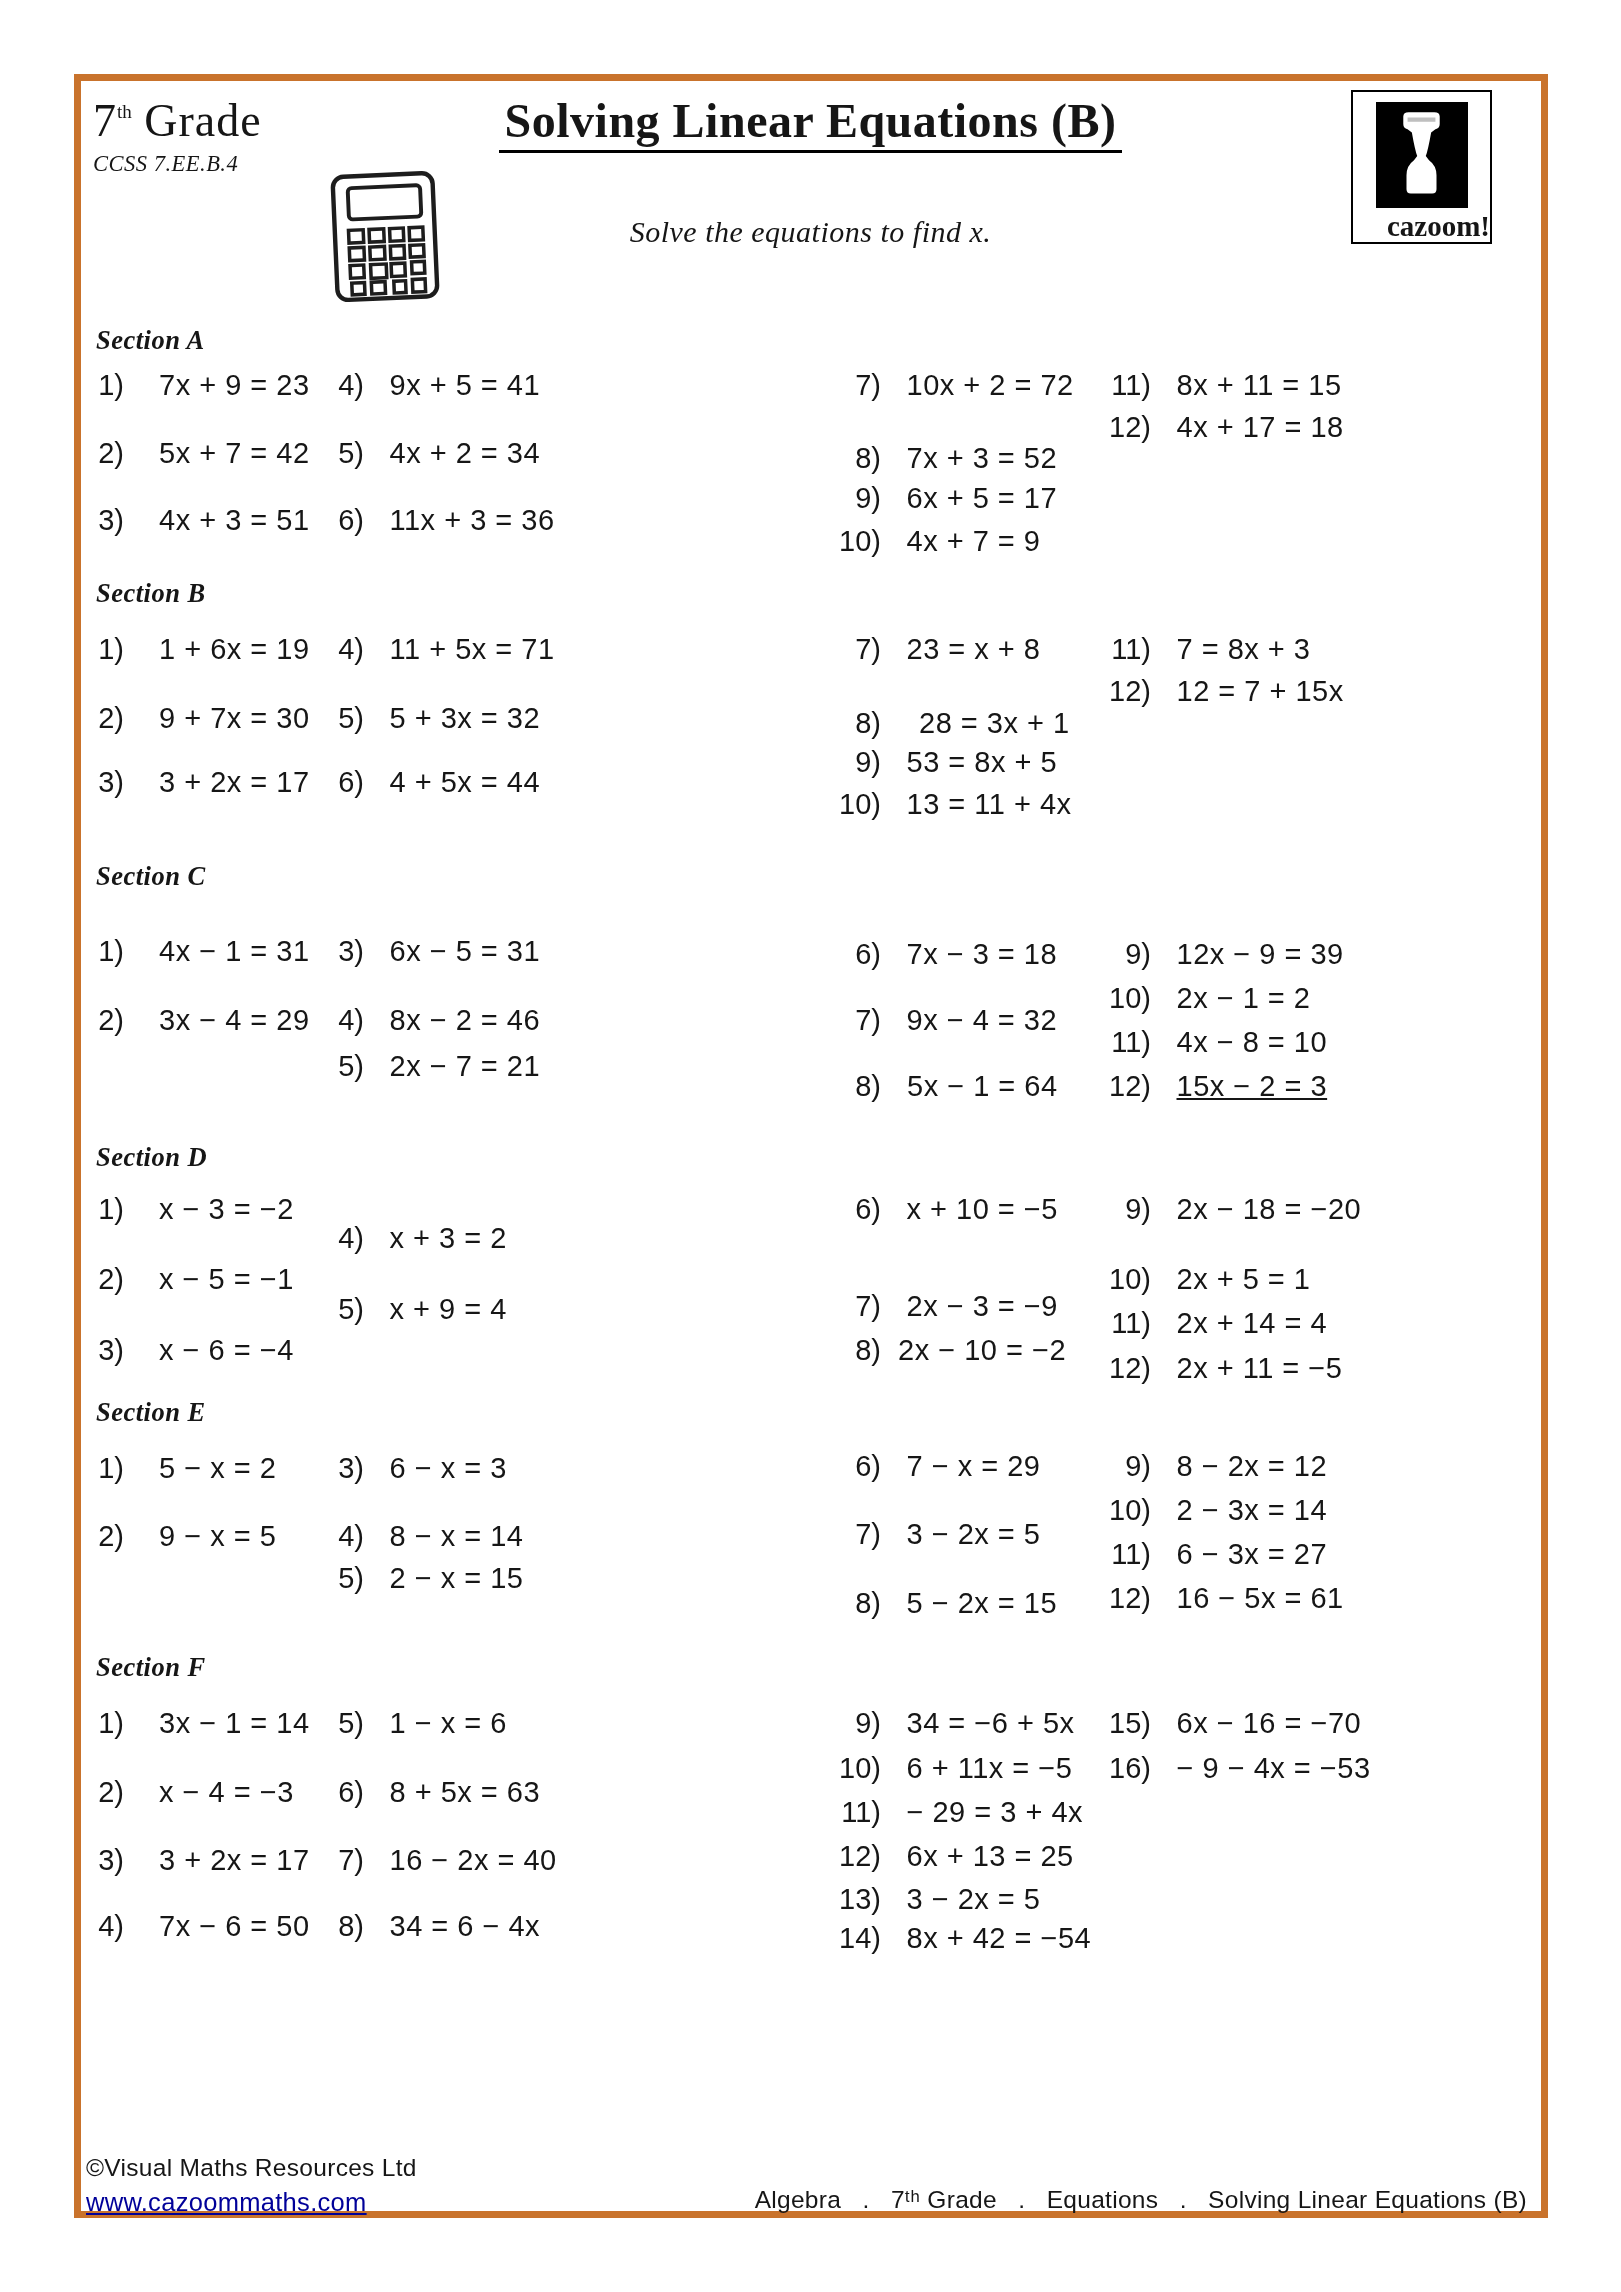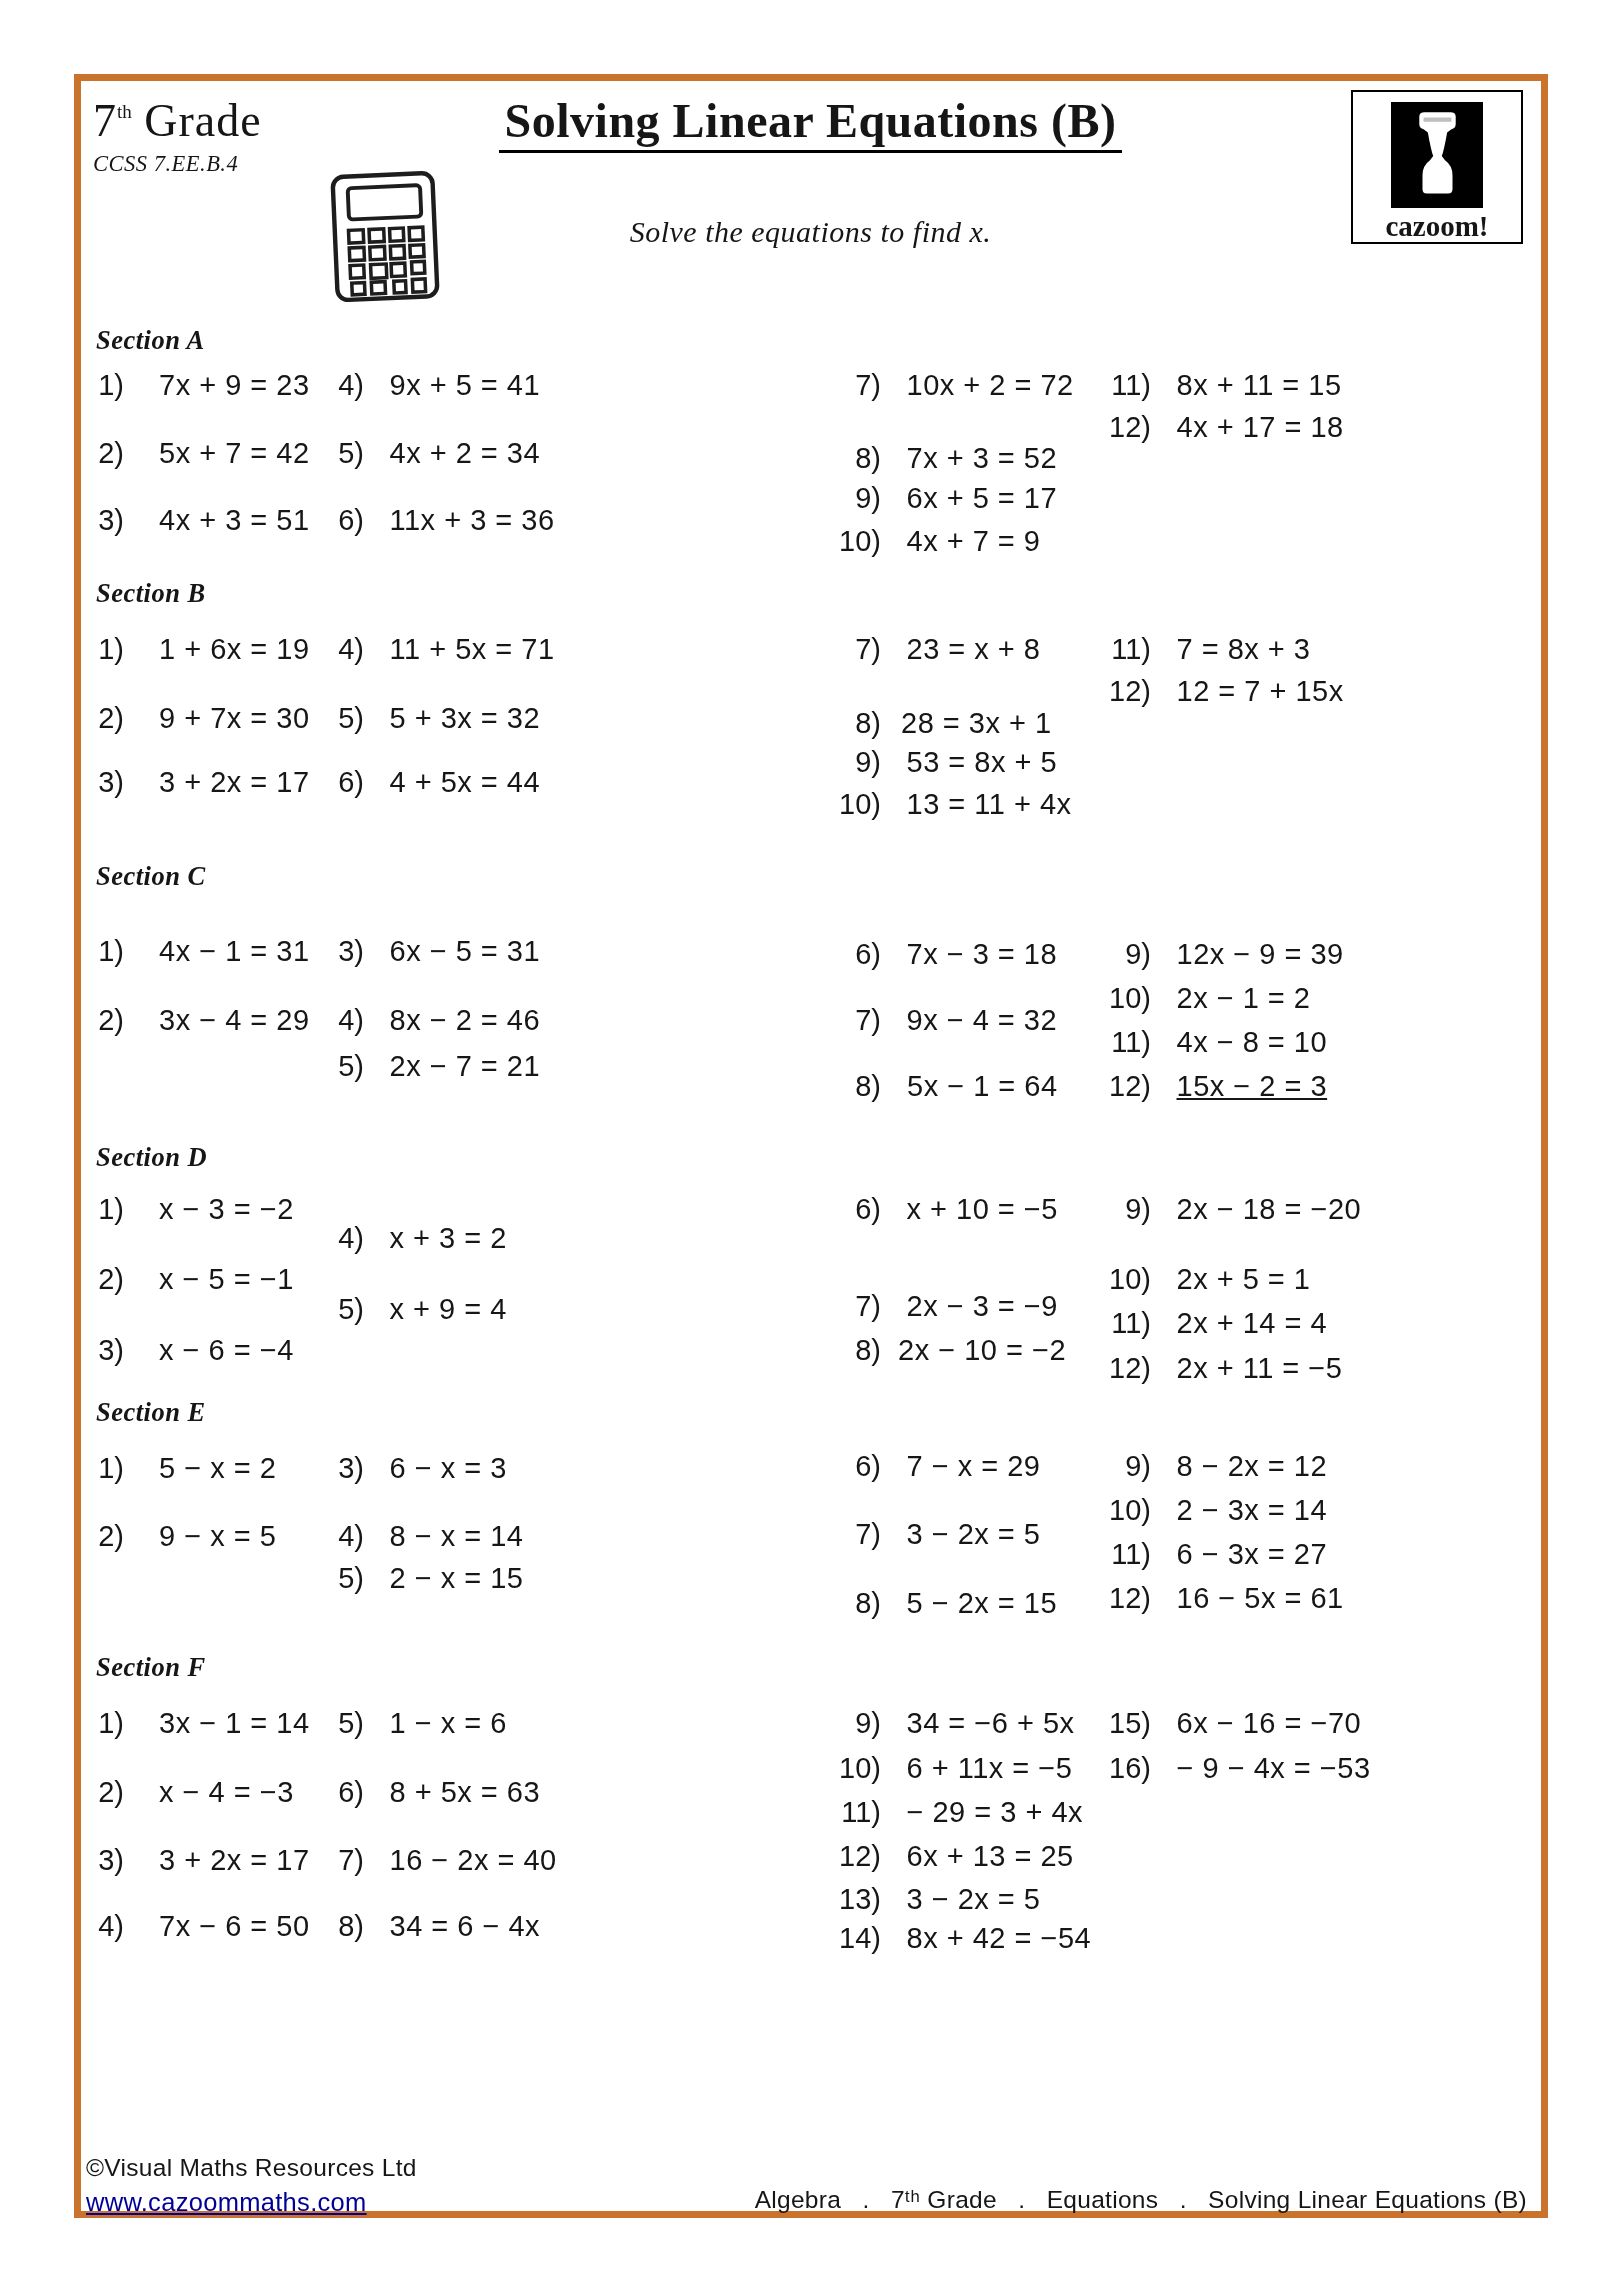--- a/index.html
+++ b/index.html
@@ -29,22 +29,22 @@
   .title-wrap{position:absolute;left:81px;width:1459px;top:93px;text-align:center;}
   .title{
     display:inline-block;font-family:"Liberation Serif",serif;font-weight:bold;
     font-size:48px;border-bottom:3.9px solid #000;padding:0 5.9px 2px 5.9px;letter-spacing:0.5px;
   }
   .subtitle-wrap{position:absolute;left:81px;width:1459px;top:215px;text-align:center;}
   .subtitle{font-family:"Liberation Serif",serif;font-style:italic;font-size:30px;letter-spacing:0.5px;}
   .calc{position:absolute;left:327px;top:169px;}
   
   .logo{
-    position:absolute;left:1351px;top:90px;width:172px;height:154px;
-    border:2.9px solid #000;background:#fff;text-align:center;
+    position:absolute;left:1351px;top:90px;width:141px;height:154px;
+    border:2.9px solid #000;background:#fff;text-align:right;
   }
   .logo .drum-box{width:92px;height:106px;background:#000;margin:9.8px auto 0 auto;display:flex;align-items:center;justify-content:center;}
   .logo .logo-text{font-family:"Liberation Serif",serif;font-weight:bold;font-size:29px;margin-top:2px;letter-spacing:0px;}
   
   .section-label{
     position:absolute;left:96px;
     font-family:"Liberation Serif",serif;font-weight:bold;font-style:italic;
     font-size:26.5px;letter-spacing:0.5px;white-space:nowrap;
   }
   .problem-item{position:absolute;white-space:nowrap;font-size:29px;line-height:31px;}
@@ -126,21 +126,21 @@
     <div class="problem-item" style="left: 1073px; top: 370px;"><span class="pnum">11)</span><span class="peq" style="margin-left: 25.5px;">8x + 11 = 15</span></div>
     <div class="problem-item" style="left: 1073px; top: 412px;"><span class="pnum">12)</span><span class="peq" style="margin-left: 25.5px;">4x + 17 = 18</span></div>
     <div class="section-label" style="top: 578px;">Section B</div>
     <div class="problem-item" style="left: 46px; top: 634px;"><span class="pnum">1)</span><span class="peq" style="margin-left: 35px;">1 + 6x = 19</span></div>
     <div class="problem-item" style="left: 46px; top: 703px;"><span class="pnum">2)</span><span class="peq" style="margin-left: 35px;">9 + 7x = 30</span></div>
     <div class="problem-item" style="left: 46px; top: 767px;"><span class="pnum">3)</span><span class="peq" style="margin-left: 35px;">3 + 2x = 17</span></div>
     <div class="problem-item" style="left: 286px; top: 634px;"><span class="pnum">4)</span><span class="peq" style="margin-left: 25.5px;">11 + 5x = 71</span></div>
     <div class="problem-item" style="left: 286px; top: 703px;"><span class="pnum">5)</span><span class="peq" style="margin-left: 25.5px;">5 + 3x = 32</span></div>
     <div class="problem-item" style="left: 286px; top: 767px;"><span class="pnum">6)</span><span class="peq" style="margin-left: 25.5px;">4 + 5x = 44</span></div>
     <div class="problem-item" style="left: 803px; top: 634px;"><span class="pnum">7)</span><span class="peq" style="margin-left: 25.5px;">23 = x + 8</span></div>
-    <div class="problem-item" style="left: 803px; top: 708px;"><span class="pnum">8)</span><span class="peq" style="margin-left: 20px;">28 = 3x + 1</span></div>
+    <div class="problem-item" style="left: 803px; top: 708px;"><span class="pnum">8)</span><span class="peq" style="margin-left: 38px;">28 = 3x + 1</span></div>
     <div class="problem-item" style="left: 803px; top: 747px;"><span class="pnum">9)</span><span class="peq" style="margin-left: 25.5px;">53 = 8x + 5</span></div>
     <div class="problem-item" style="left: 803px; top: 789px;"><span class="pnum">10)</span><span class="peq" style="margin-left: 25.5px;">13 = 11 + 4x</span></div>
     <div class="problem-item" style="left: 1073px; top: 634px;"><span class="pnum">11)</span><span class="peq" style="margin-left: 25.5px;">7 = 8x + 3</span></div>
     <div class="problem-item" style="left: 1073px; top: 676px;"><span class="pnum">12)</span><span class="peq" style="margin-left: 25.5px;">12 = 7 + 15x</span></div>
     <div class="section-label" style="top: 861px;">Section C</div>
     <div class="problem-item" style="left: 46px; top: 936px;"><span class="pnum">1)</span><span class="peq" style="margin-left: 35px;">4x − 1 = 31</span></div>
     <div class="problem-item" style="left: 46px; top: 1005px;"><span class="pnum">2)</span><span class="peq" style="margin-left: 35px;">3x − 4 = 29</span></div>
     <div class="problem-item" style="left: 286px; top: 936px;"><span class="pnum">3)</span><span class="peq" style="margin-left: 25.5px;">6x − 5 = 31</span></div>
     <div class="problem-item" style="left: 286px; top: 1005px;"><span class="pnum">4)</span><span class="peq" style="margin-left: 25.5px;">8x − 2 = 46</span></div>
     <div class="problem-item" style="left: 286px; top: 1051px;"><span class="pnum">5)</span><span class="peq" style="margin-left: 25.5px;">2x − 7 = 21</span></div>

